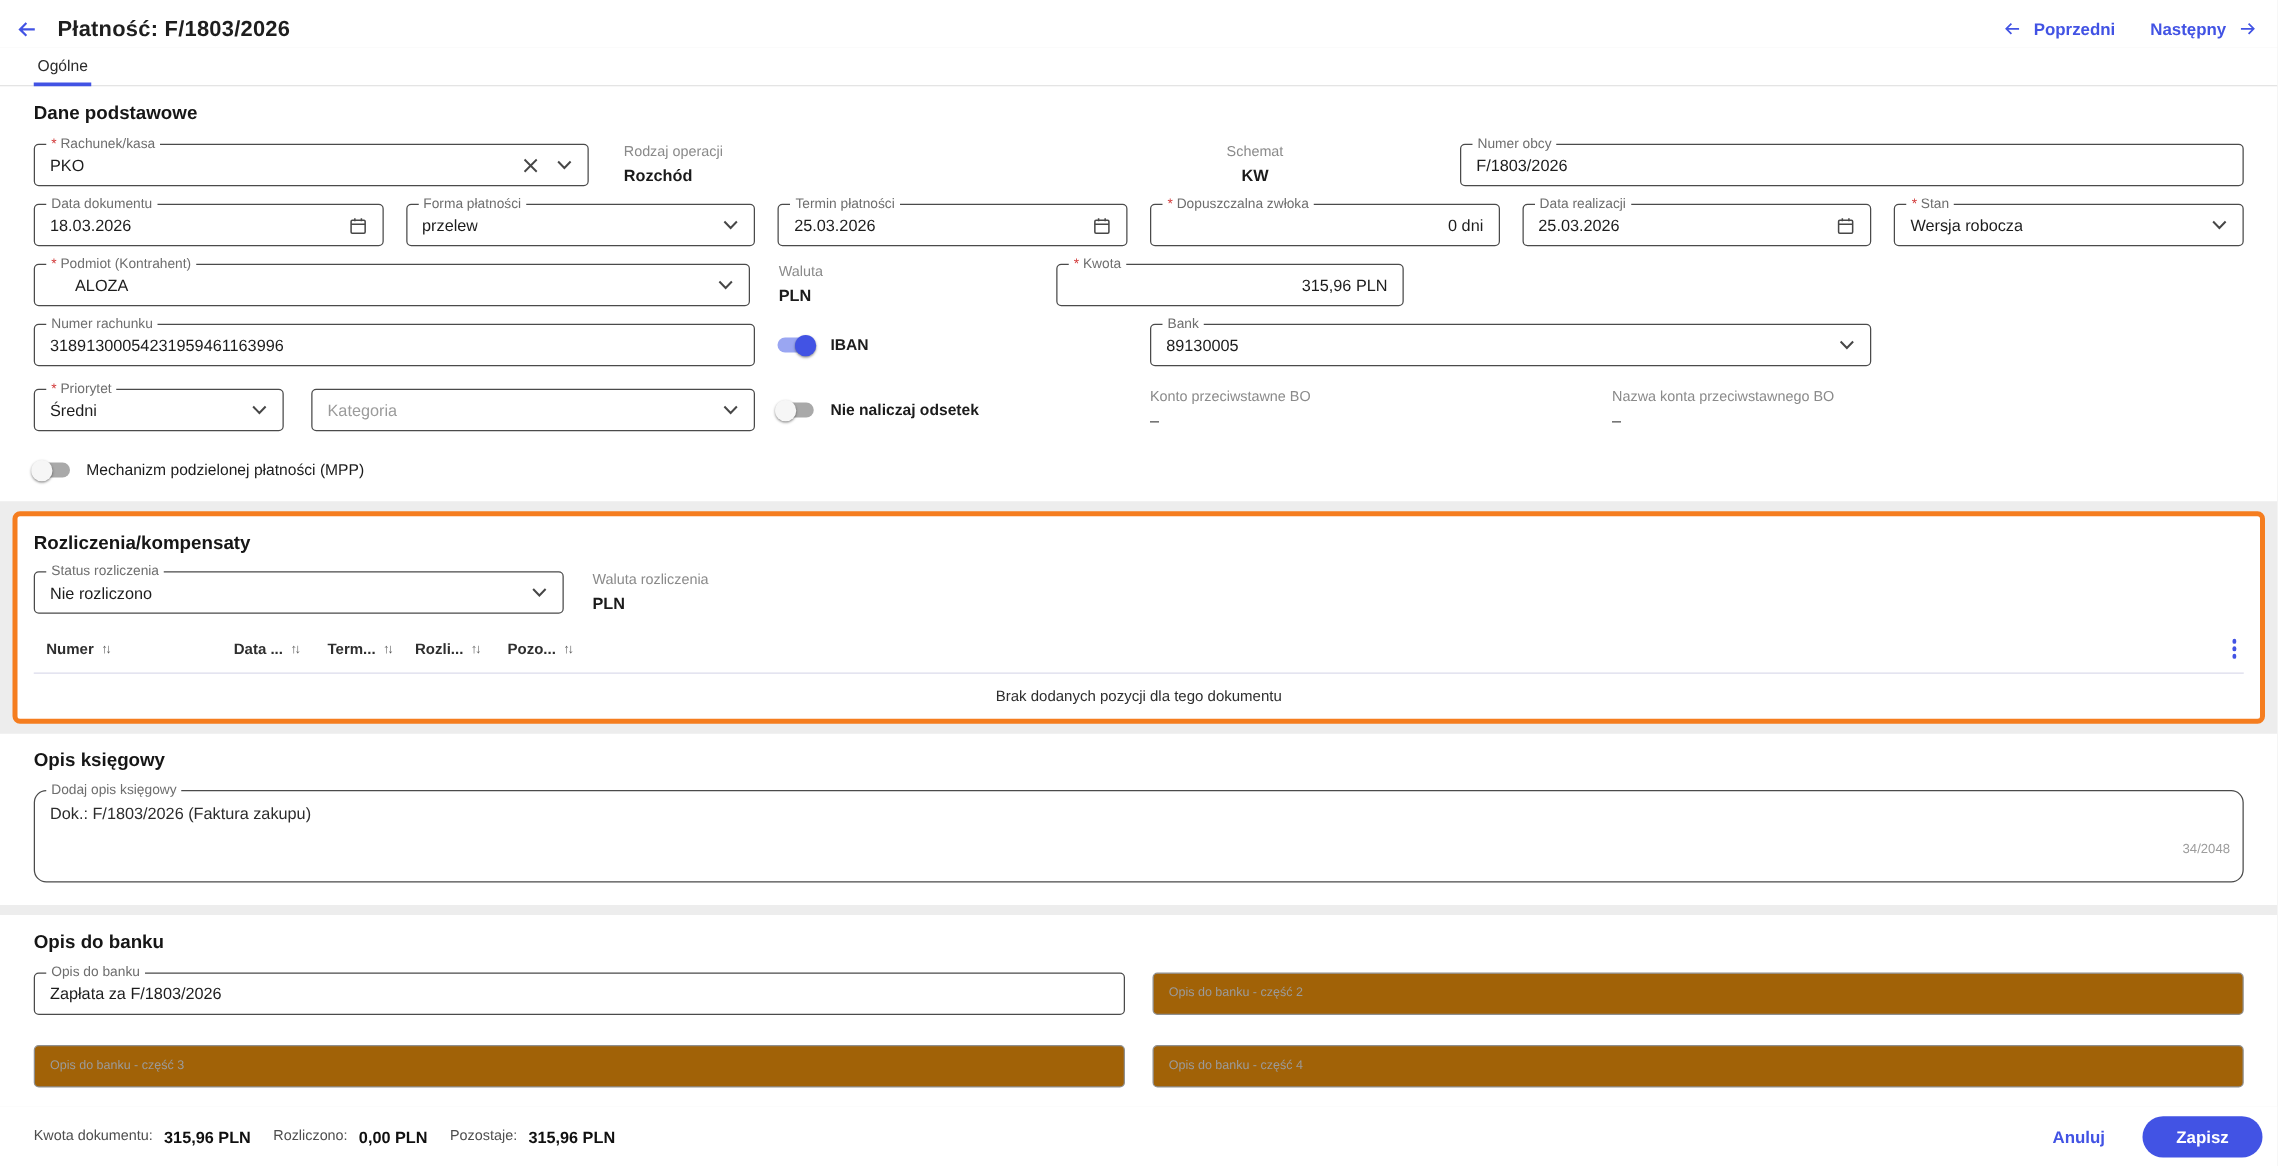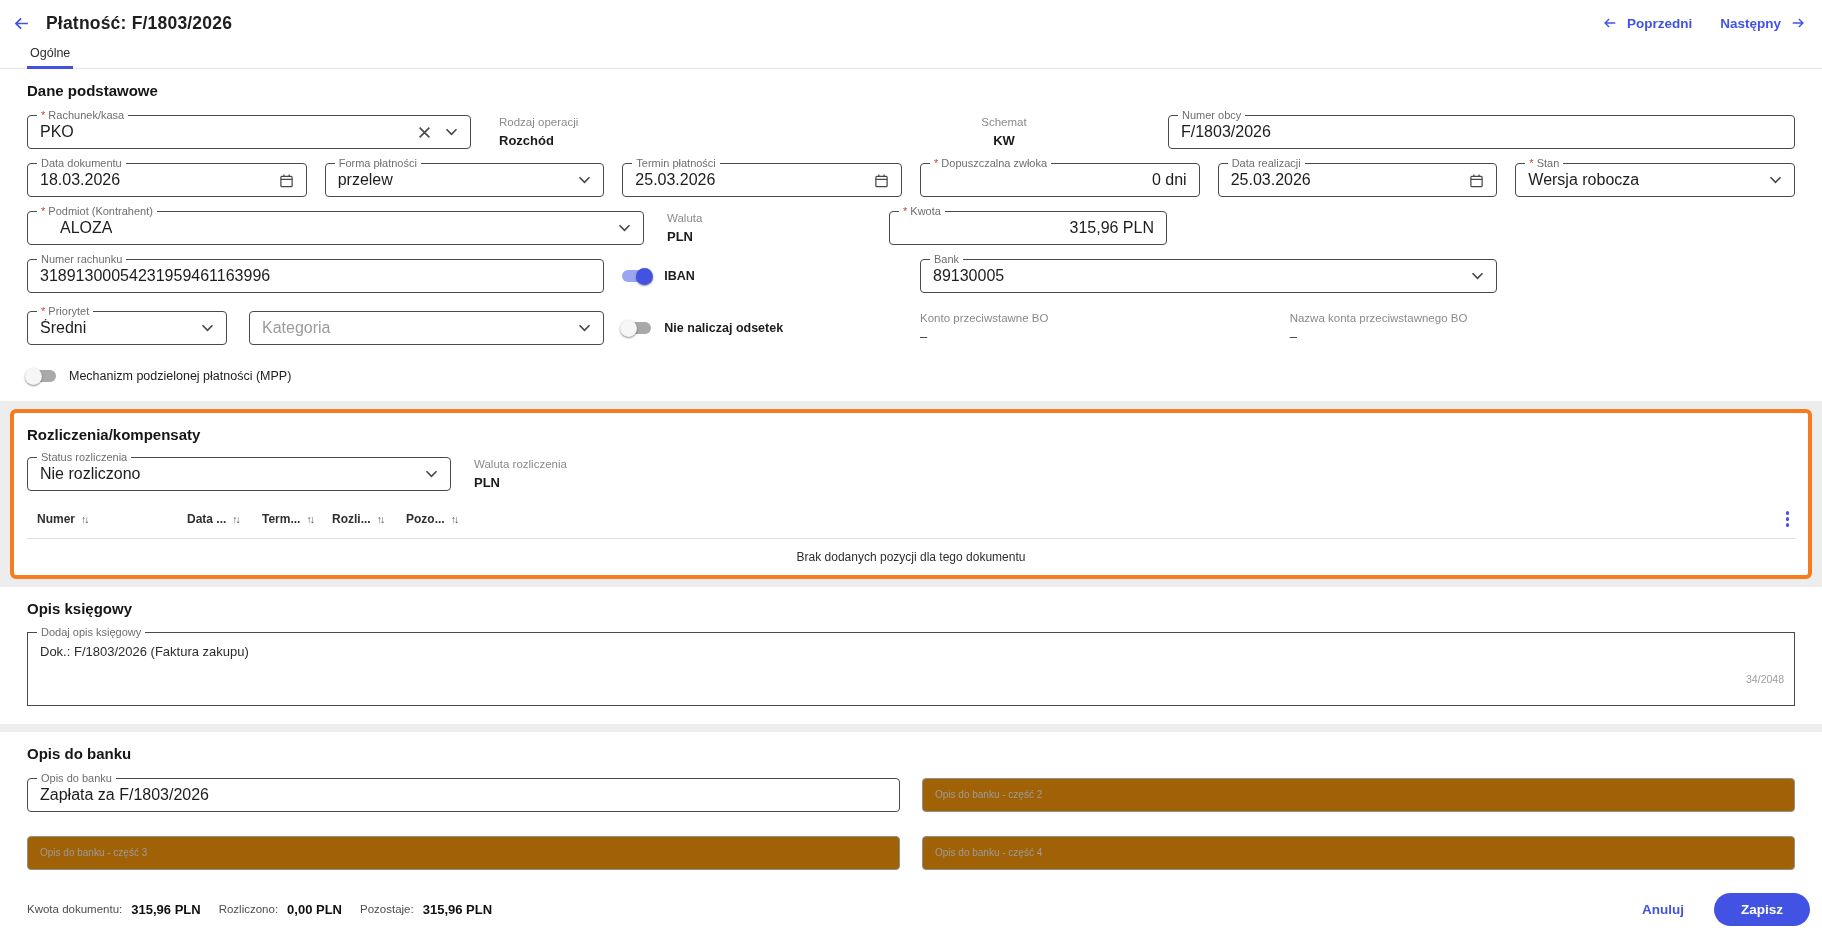--- a/index.html
+++ b/index.html
@@ -33,21 +33,21 @@
   .grid6 { display: grid; grid-template-columns: repeat(6, 1fr); column-gap: 18px; margin-top: 14px; }
   .flexrow { display: flex; margin-top: 14px; }
   .span2 { grid-column: span 2; }
 
   
   .field { position: relative; height: 34px; border: 1px solid var(--border-dark); border-radius: 4px;
            background: #fff; display: flex; align-items: center; padding: 0 12px; cursor: pointer; }
   .flabel { position: absolute; top: -8px; left: 9px; background: #fff; padding: 0 4px; font-size: 11px;
             color: var(--label-gray); white-space: nowrap; line-height: 14px; }
   .req::before { content: "* "; color: #d23b3b; }
-  .fvalue { font-size: 16px; color: #1d1d1d; white-space: nowrap; overflow: hidden; }
+  .fvalue { font-size: 13px; color: #1d1d1d; white-space: nowrap; overflow: hidden; }
   .fvalue.placeholder { color: #9b9b9b; }
   .field.right .fvalue { margin-left: auto; }
   .ficons { margin-left: auto; display: flex; align-items: center; gap: 14px; padding-left: 10px; }
   .icon { display: flex; align-items: center; justify-content: center; }
 
   
   .ro { display: flex; flex-direction: column; gap: 5px; padding-top: 1px; }
   .ro .rlabel { font-size: 11.5px; color: #8a8a8a; white-space: nowrap; }
   .ro .rvalue { font-size: 13px; font-weight: 700; color: #1b1b1b; }
   .ro .rvalue.plain { font-weight: 400; color: #333; }
@@ -64,21 +64,21 @@
   
   .highlight-section { margin: 0 10px; border: 4px solid var(--highlight); border-radius: 6px; padding: 0 13px 8px; }
   .th-row { display: flex; align-items: center; margin-top: 18px; padding: 0 0 9px 10px; border-bottom: 1px solid #dbdbec; }
   .th { display: flex; align-items: center; font-size: 12px; font-weight: 700; color: #2f2f2f; cursor: pointer; text-align: right; }
   .sort-icon { font-size: 10.5px; color: #5b5b5b; letter-spacing: -2px; margin-left: 6px; font-weight: 400; }
   .kebab { margin-left: auto; display: flex; flex-direction: column; gap: 2.5px; padding: 2px 6px; cursor: pointer; }
   .kebab i { width: 3.5px; height: 3.5px; border-radius: 50%; background: var(--accent); }
   .empty-row { text-align: center; font-size: 12px; color: #2e2e2e; padding: 11px 0 3px; }
 
   
-  .bigfield { position: relative; border: 1px solid var(--border-dark); border-radius: 0; height: 74px;
+  .bigfield { position: relative; border: 1px solid var(--border-dark); border-radius: 10px; height: 74px;
               margin-top: 15px; padding: 9px 12px; cursor: text; }
   .bigvalue { font-size: 13px; color: #2c2c2c; }
   .counter { position: absolute; right: 10px; bottom: 20px; font-size: 10.5px; color: #9d9d9d; }
 
   
   .bank-grid { display: grid; grid-template-columns: 1fr 1fr; column-gap: 22px; row-gap: 24px; margin-top: 16px; }
   .plain-input { height: 34px; border: 1px solid #8f8f8f; border-radius: 4px; padding: 0 12px;
                  font-family: "Liberation Sans", sans-serif; font-size: 10px; color: #222; width: 100%; outline: none; background:#a16207; }
   .plain-input::placeholder { color: #9b9b9b; }
 
@@ -240,21 +240,21 @@
               <span class="icon">
             <svg width="13" height="8" viewBox="0 0 12 8" fill="none" stroke="#474747" stroke-width="1.6">
                   <path d="M1 1.2 L6 6.4 L11 1.2"></path>
                 </svg>
           </span>
             </span>
         </div>
       </div>
 
       <div class="flexrow">
-        <div class="field" style="width:617px; flex:none;padding-left:32px;">
+        <div class="field" style="width:573px; flex:none;padding-left:32px;">
           <span class="flabel req">Podmiot (Kontrahent)</span>
           <span class="fvalue">ALOZA</span>
           <span class="ficons">
               <span class="icon">
             <svg width="13" height="8" viewBox="0 0 12 8" fill="none" stroke="#474747" stroke-width="1.6">
                   <path d="M1 1.2 L6 6.4 L11 1.2"></path>
                 </svg>
           </span>
             </span>
         </div>

